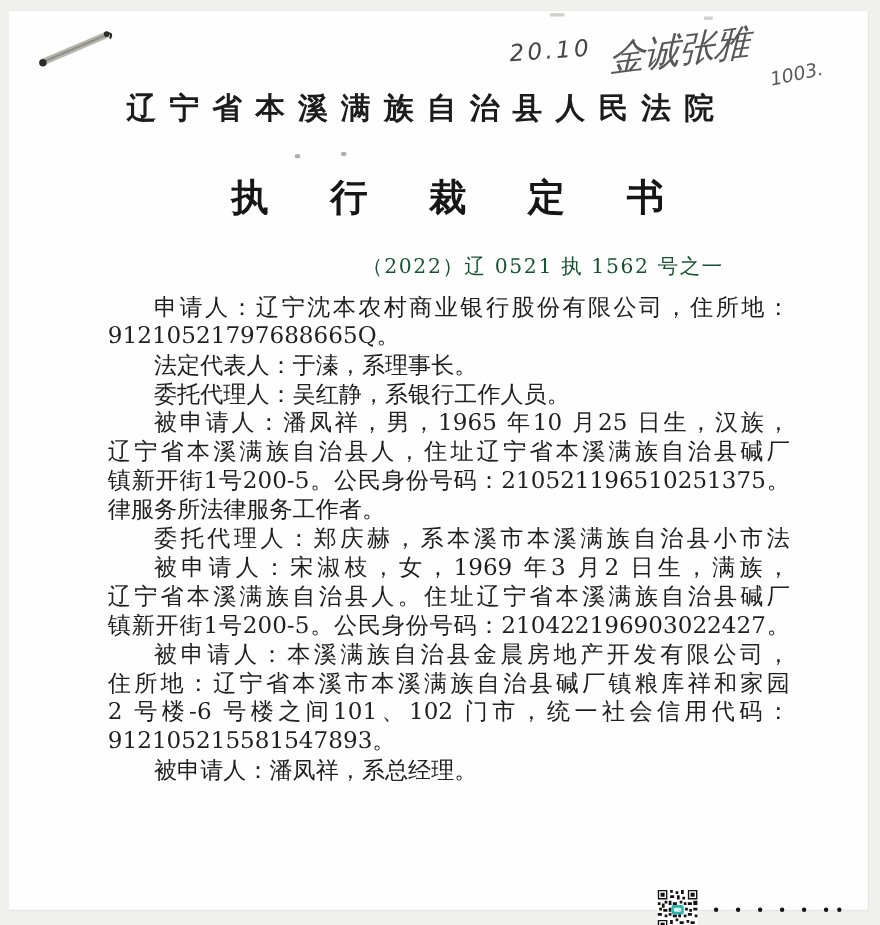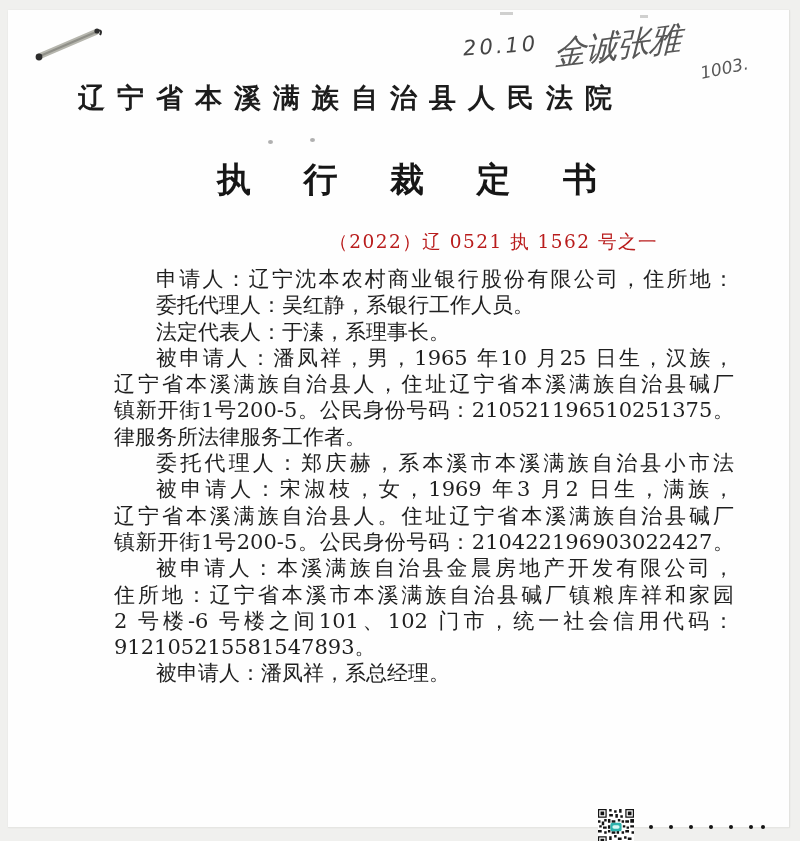--- a/index.html
+++ b/index.html
@@ -37,42 +37,42 @@
     font-size: 33px; font-style: italic; letter-spacing: -1px;
     transform: rotate(-7deg) skewX(-8deg); font-weight: 300; color: #3a3a3a; opacity: .85;
   }
   .hw-note {
     position: absolute; left: 252px; top: 36px;
     font-size: 17px; font-style: italic;
     transform: rotate(-12deg); color: #3a3a3a; opacity: .85;
   }
   .court-name {
     position: absolute; left: 70px; top: 70px; width: 620px;
-    text-align: left; font-size: 27px; font-weight: bold;
+    text-align: center; font-size: 27px; font-weight: bold;
     letter-spacing: 12px; color: #1c1c1c; white-space: nowrap;
   }
   .speck { position: absolute; background: #6f6f6f; opacity: .55; border-radius: 50%; }
   .speck1 { left: 260px; top: 130px; width: 5px; height: 4px; }
   .speck2 { left: 302px; top: 128px; width: 5px; height: 4px; }
   .topmark { position: absolute; background: #9a9a96; opacity: .45; }
   .topmark1 { left: 492px; top: 2px; width: 13px; height: 3px; }
   .topmark2 { left: 632px; top: 5px; width: 8px; height: 3px; }
   .doc-title {
     position: absolute; left: 100px; top: 147px; width: 620px;
     text-align: center; font-size: 34px; font-weight: bold;
-    letter-spacing: 22px; color: #161616; white-space: nowrap; font-family: Liberation Serif, serif;
+    letter-spacing: 22px; color: #161616; white-space: nowrap;
   }
   .case-number {
     position: absolute; left: 90px; top: 219px; width: 560px;
-    text-align: right; font-size: 18.5px; letter-spacing: 1.5px; color: #b91c1c;
+    text-align: right; font-size: 18.5px; letter-spacing: 1.5px; color: #14532d;
     white-space: nowrap;
   }
   .body-text {
     position: absolute; left: 90px; top: 256px; width: 620px;
-    font-size: 21px; line-height: 26.3px; color: #1f1f1f; margin-left: 16px;
+    font-size: 21px; line-height: 26.3px; color: #1f1f1f;
   }
   .ln { width: 620px; white-space: nowrap; }
   .ln.full { white-space: normal; text-align: justify; text-align-last: justify; }
   .ln.ind { text-indent: 42px; }
   
   .qr { position: absolute; left: 588px; top: 799px; width: 40px; height: 36px; }
   .dotted-line {
     position: absolute; left: 641px; top: 814px; height: 6px;
     display: flex; align-items: center;
   }
@@ -107,22 +107,23 @@
 
   <div class="speck speck1"></div>
   <div class="speck speck2"></div>
 
   <div class="doc-title">执 行 裁 定 书</div>
 
   <div class="case-number">（2022）辽 0521 执 1562 号之一</div>
 
   <div class="body-text">
     <div class="ln ind full">申请人：辽宁沈本农村商业银行股份有限公司，住所地：</div>
+    <div class="ln">91210521797688665Q。</div>
+    <div class="ln ind">法定代表人：于溱，系理事长。</div>
     <div class="ln ind">委托代理人：吴红静，系银行工作人员。</div>
-    <div class="ln ind">法定代表人：于溱，系理事长。</div>
     <div class="ln ind full">被申请人：潘凤祥，男，1965 年10 月25 日生，汉族，</div>
     <div class="ln full">辽宁省本溪满族自治县人，住址辽宁省本溪满族自治县碱厂</div>
     <div class="ln full">镇新开街1号200-5。公民身份号码：210521196510251375。</div>
     <div class="ln">律服务所法律服务工作者。</div>
     <div class="ln ind full">委托代理人：郑庆赫，系本溪市本溪满族自治县小市法</div>
     <div class="ln ind full">被申请人：宋淑枝，女，1969 年3 月2 日生，满族，</div>
     <div class="ln full">辽宁省本溪满族自治县人。住址辽宁省本溪满族自治县碱厂</div>
     <div class="ln full">镇新开街1号200-5。公民身份号码：210422196903022427。</div>
     <div class="ln ind full">被申请人：本溪满族自治县金晨房地产开发有限公司，</div>
     <div class="ln full">住所地：辽宁省本溪市本溪满族自治县碱厂镇粮库祥和家园</div>

